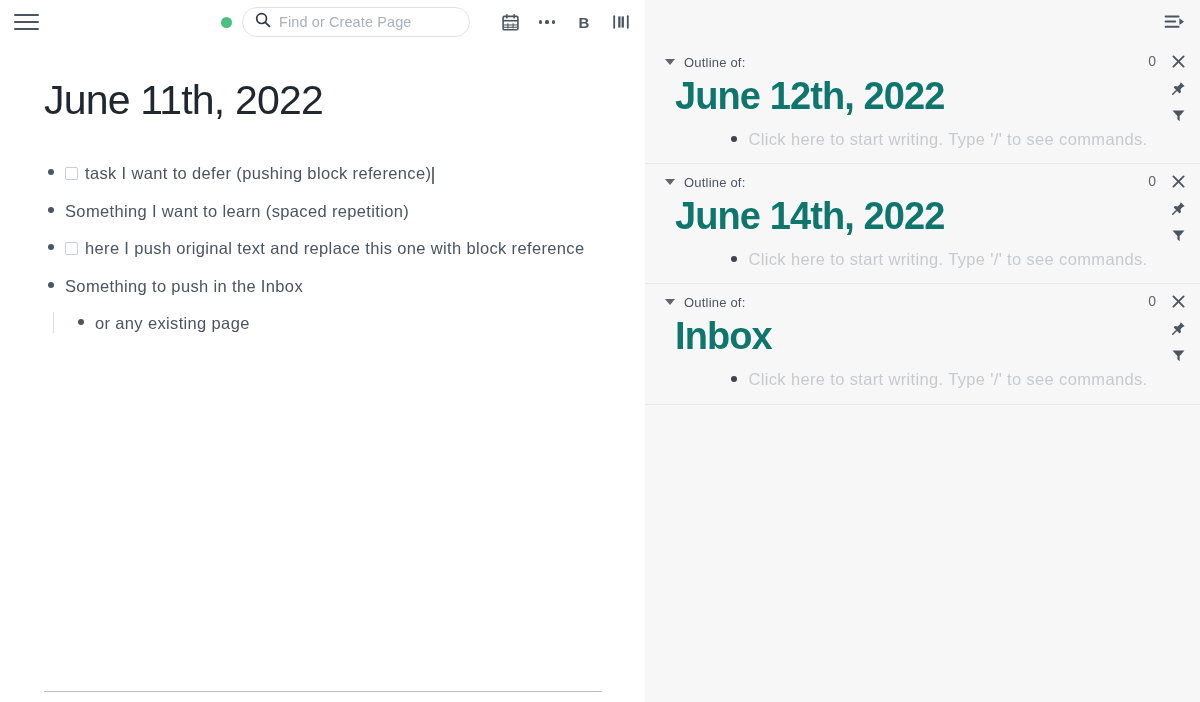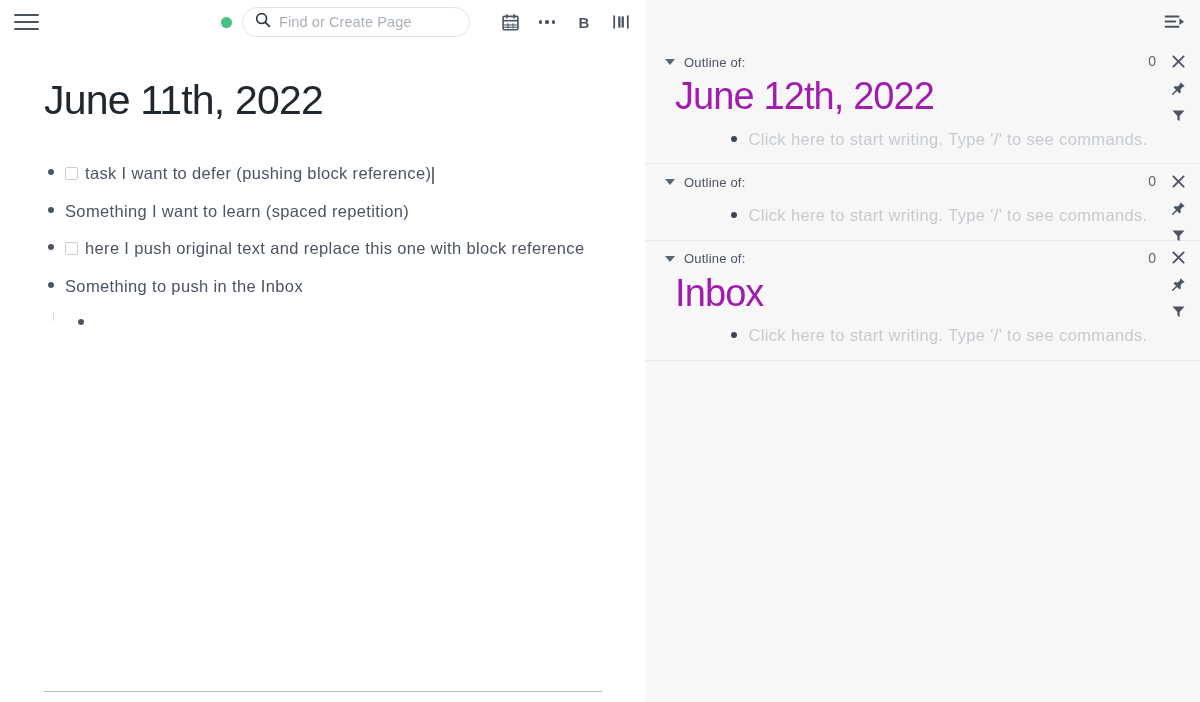--- a/index.html
+++ b/index.html
@@ -269,22 +269,22 @@
     font-size: 14px;
     color: #5c666f;
     min-width: 8px;
     text-align: right;
   }
   .ic-btn { cursor: pointer; display: flex; align-items: center; justify-content: center; width: 16px; height: 16px; }
 
   .rs-title {
     font-size: 38px;
     line-height: 1.1;
-    font-weight: 400;
-    color: #a21caf;
+    font-weight: 700;
+    color: #0f766e;
     letter-spacing: -0.9px;
     padding: 2px 0 0 30px;
     cursor: text;
   }
 
   .rs-placeholder-row {
     display: flex;
     align-items: flex-start;
     padding: 11px 0 13px 30px;
     justify-content: center;
@@ -409,20 +409,21 @@
                 <i></i>
               </span>
             <span class="block-text pad">Something to push in the Inbox</span>
           </div>
           <div class="nested-wrap">
             <div class="nested-guide"></div>
             <div class="block-row">
               <span class="bullet">
                   <i></i>
                 </span>
+              <span class="block-text pad">or any existing page</span>
             </div>
           </div>
         </div>
 
       </div>
     </div>
 
     <div class="page-divider"></div>
   </div>
 
@@ -495,20 +496,21 @@
             <path d="M10.3 1.4 L14.6 5.7 L12.5 6.4 L10.1 8.8 L10.6 11.8 L9.2 13.2 L2.8 6.8 L4.2 5.4 L7.2 5.9 L9.6 3.5 Z" fill="#4a5561"></path>
             <line x1="5.6" y1="10.4" x2="1.8" y2="14.2" stroke="#4a5561" stroke-width="1.6" stroke-linecap="round"></line>
           </svg>
         </span>
         <span class="ic-btn">
           <svg width="15" height="15" viewBox="0 0 16 16">
             <path d="M1.6 2.6 H14.4 L9.2 8.4 V14 L6.8 12.1 V8.4 Z" fill="#4a5561"></path>
           </svg>
         </span>
       </div>
+      <div class="rs-title">June 14th, 2022</div>
       <div class="rs-placeholder-row">
         <span class="bullet" style="padding-top:7px;">
             <i></i>
           </span>
         <span class="rs-placeholder">Click here to start writing. Type '/' to see commands.</span>
       </div>
     </div>
 
     <div class="rs-item">
       <div class="rs-head">

